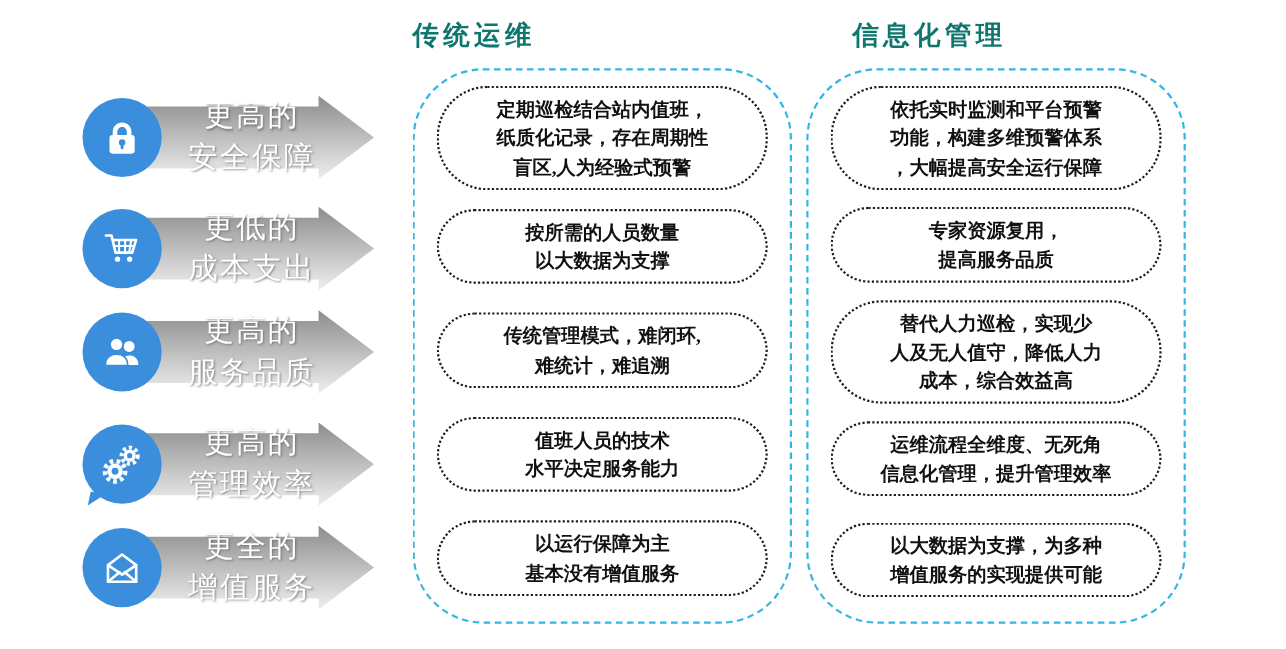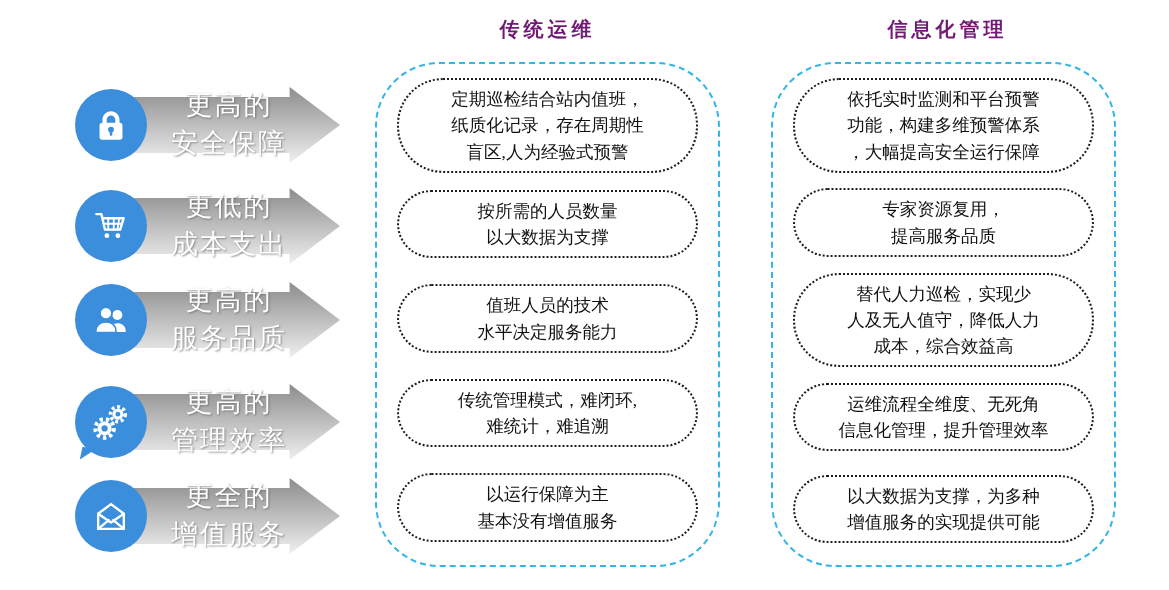--- a/index.html
+++ b/index.html
@@ -27,35 +27,35 @@
   }
   .icon-circle svg { width:44px; height:44px; display:block; }
   .bubble-tail {
     position:absolute; left:6px; bottom:-3px; width:0; height:0;
     border-left:13px solid #3B8EDC; border-bottom:13px solid transparent;
     transform:rotate(12deg);
   }
 
   
   .col-title {
-    position:absolute; top:16px; width:345px; text-align:center;
-    color:#701a75; font-size:20px; font-weight:bold; letter-spacing:4px;
+    position:absolute; top:16px; width:345px; text-align:left;
+    color:#0f766e; font-size:24px; font-weight:bold; letter-spacing:4px;
   }
   .col-title.trad { left:375px; }
   .col-title.intel { left:775px; }
 
   
   .panel {
     position:absolute; top:62px; width:345px; height:505px; box-sizing:border-box;
     border:2px dashed #35B5E5; border-radius:64px;
     padding:14px 20px; display:flex; flex-direction:column;
-    justify-content:space-between; gap:8px;
+    justify-content:space-between; gap:8px;font-weight:bold;
   }
   .panel.trad { left:375px; }
-  .panel.intel { left:771px; }
+  .panel.intel { left:733px; }
   .slot { flex:1; display:flex; align-items:center; justify-content:center; }
   .bubble {
     width:100%; box-sizing:border-box; min-height:64px;
     border:2.5px dotted #1c1c1c; border-radius:46px;
     padding:6px 8px; display:flex; align-items:center; justify-content:center;
     text-align:center; color:#111111; font-size:17.5px; line-height:1.5;
     white-space:pre-line;
   }
 </style>
 </head>
@@ -145,26 +145,26 @@
     <div class="slot">
       <div class="bubble">定期巡检结合站内值班，
 纸质化记录，存在周期性
 盲区,人为经验式预警</div>
     </div>
     <div class="slot">
       <div class="bubble">按所需的人员数量
 以大数据为支撑</div>
     </div>
     <div class="slot">
+      <div class="bubble">传统管理模式，难闭环,
+难统计，难追溯</div>
+    </div>
+    <div class="slot">
       <div class="bubble">值班人员的技术
 水平决定服务能力</div>
-    </div>
-    <div class="slot">
-      <div class="bubble">传统管理模式，难闭环,
-难统计，难追溯</div>
     </div>
     <div class="slot">
       <div class="bubble">以运行保障为主
 基本没有增值服务</div>
     </div>
   </div>
 
   <div class="panel intel">
     <div class="slot">
       <div class="bubble">依托实时监测和平台预警

